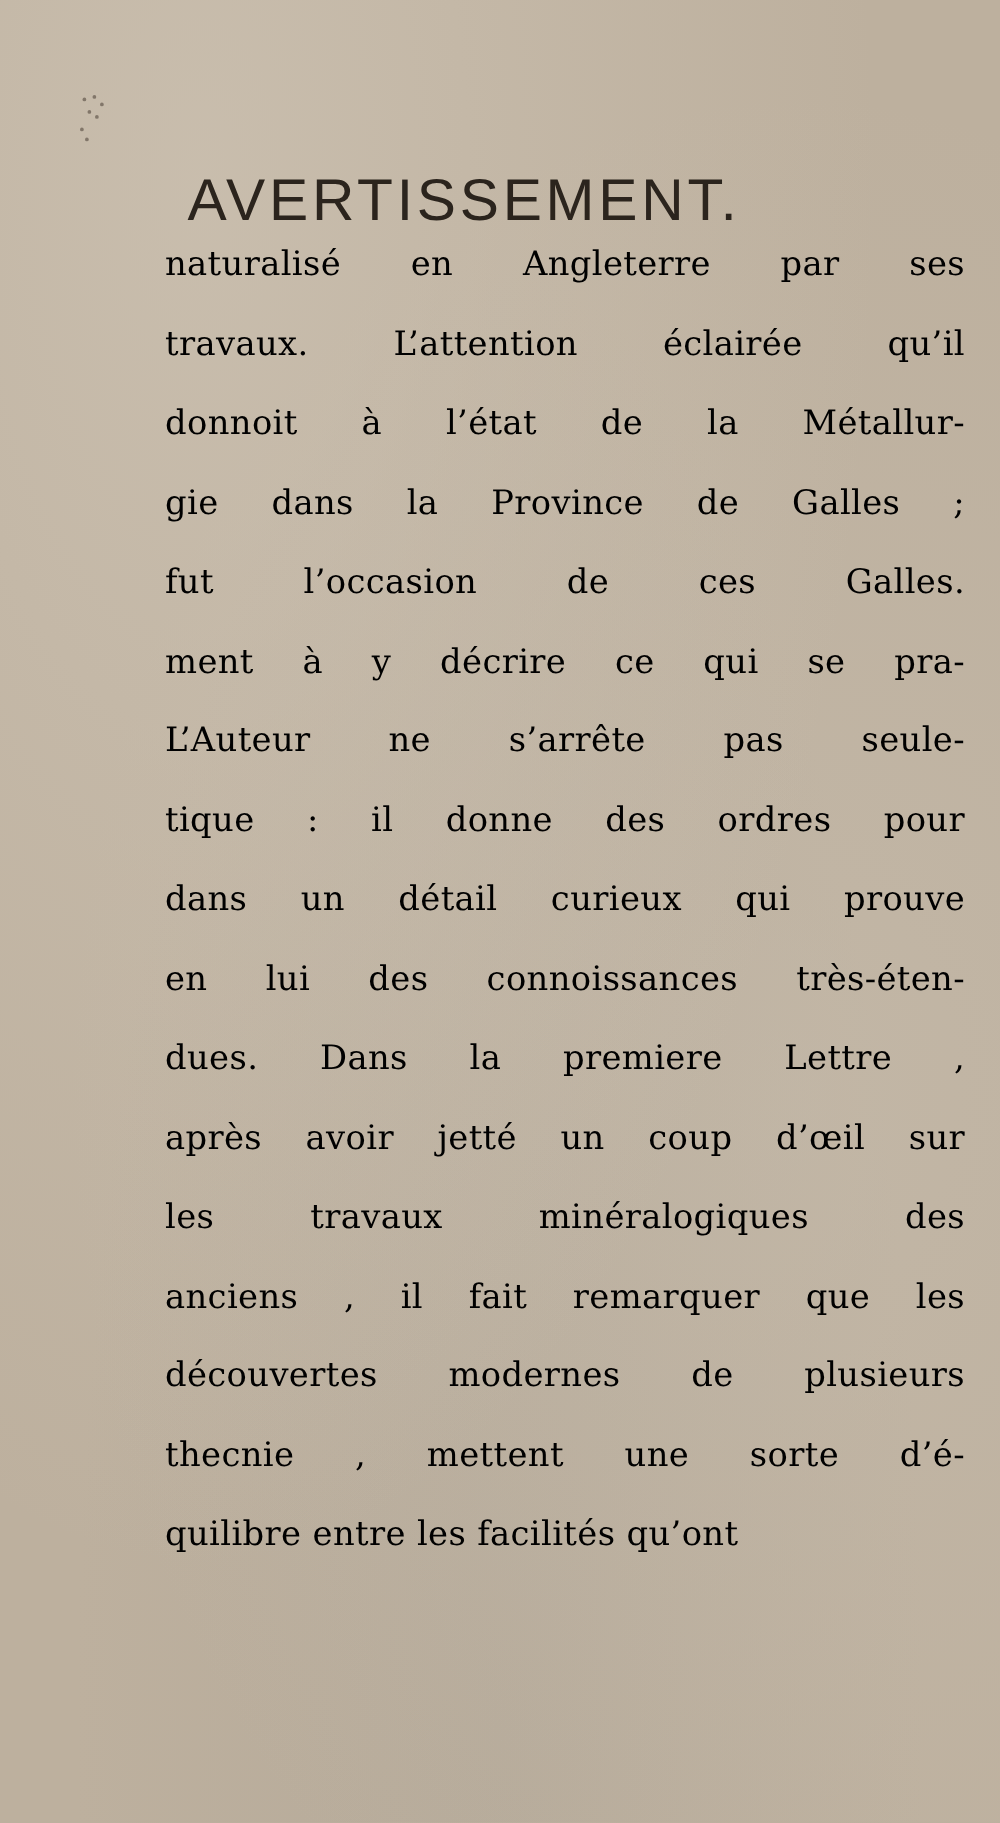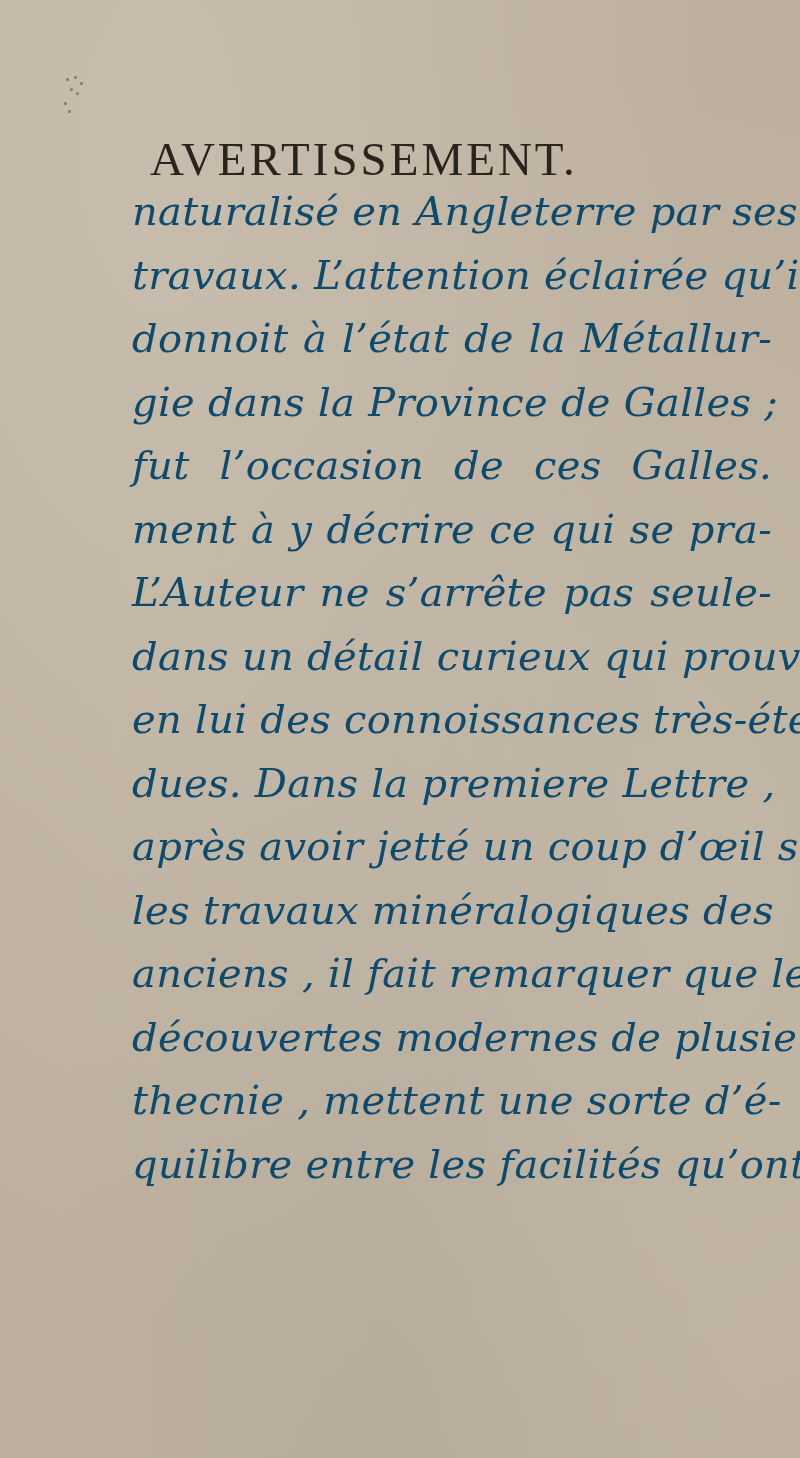--- a/index.html
+++ b/index.html
@@ -37,45 +37,44 @@
       position: absolute;
       width: 3px; height: 3px;
       background: #4a3f35;
       border-radius: 50%;
     }
     .title {
       position: absolute;
       left: 150px;
       top: 132px;
       width: 560px;
-      font-family: Liberation Serif, serif;
+      font-family: Liberation Sans, sans-serif;
       font-size: 47px;
       letter-spacing: 3px;
       color: #2b241d;
       white-space: nowrap;
       margin: 0;
       font-weight: normal;
     }
     .body-text {
       position: absolute;
       left: 132px;
       top: 180px;
       width: 640px;
       margin: 0;
       padding: 0;
       list-style: none;
     }
     .line {
       font-family: "DejaVu Serif", "Liberation Serif", serif;
-      font-style: italic;
-      font-size: 40px;
+      font-size: 27px;
       line-height: 63.5px;
       height: 63.5px;
       white-space: nowrap;
-      color: #0c4a6e;
+      color: #000000;
       text-align: justify;
       text-align-last: justify;
       letter-spacing: 0.3px;
     }
     .line.first { margin-left: 0; }
     .line.last { text-align-last: left; }
   </style>
 </head>
 <body>
 
@@ -94,20 +93,21 @@
   <h1 class="title">AVERTISSEMENT.</h1>
 
   <div class="body-text">
     <div class="line first">naturalisé en Angleterre par ses</div>
     <div class="line">travaux. L’attention éclairée qu’il</div>
     <div class="line">donnoit à l’état de la Métallur-</div>
     <div class="line">gie dans la Province de Galles ;</div>
     <div class="line">fut l’occasion de ces Galles.</div>
     <div class="line">ment à y décrire ce qui se pra-</div>
     <div class="line">L’Auteur ne s’arrête pas seule-</div>
+    <div class="line">tique : il donne des ordres pour</div>
     <div class="line">dans un détail curieux qui prouve</div>
     <div class="line">en lui des connoissances très-éten-</div>
     <div class="line">dues. Dans la premiere Lettre ,</div>
     <div class="line">après avoir jetté un coup d’œil sur</div>
     <div class="line">les travaux minéralogiques des</div>
     <div class="line">anciens , il fait remarquer que les</div>
     <div class="line">découvertes modernes de plusieurs</div>
     <div class="line">thecnie , mettent une sorte d’é-</div>
     <div class="line last">quilibre entre les facilités qu’ont</div>
   </div>

